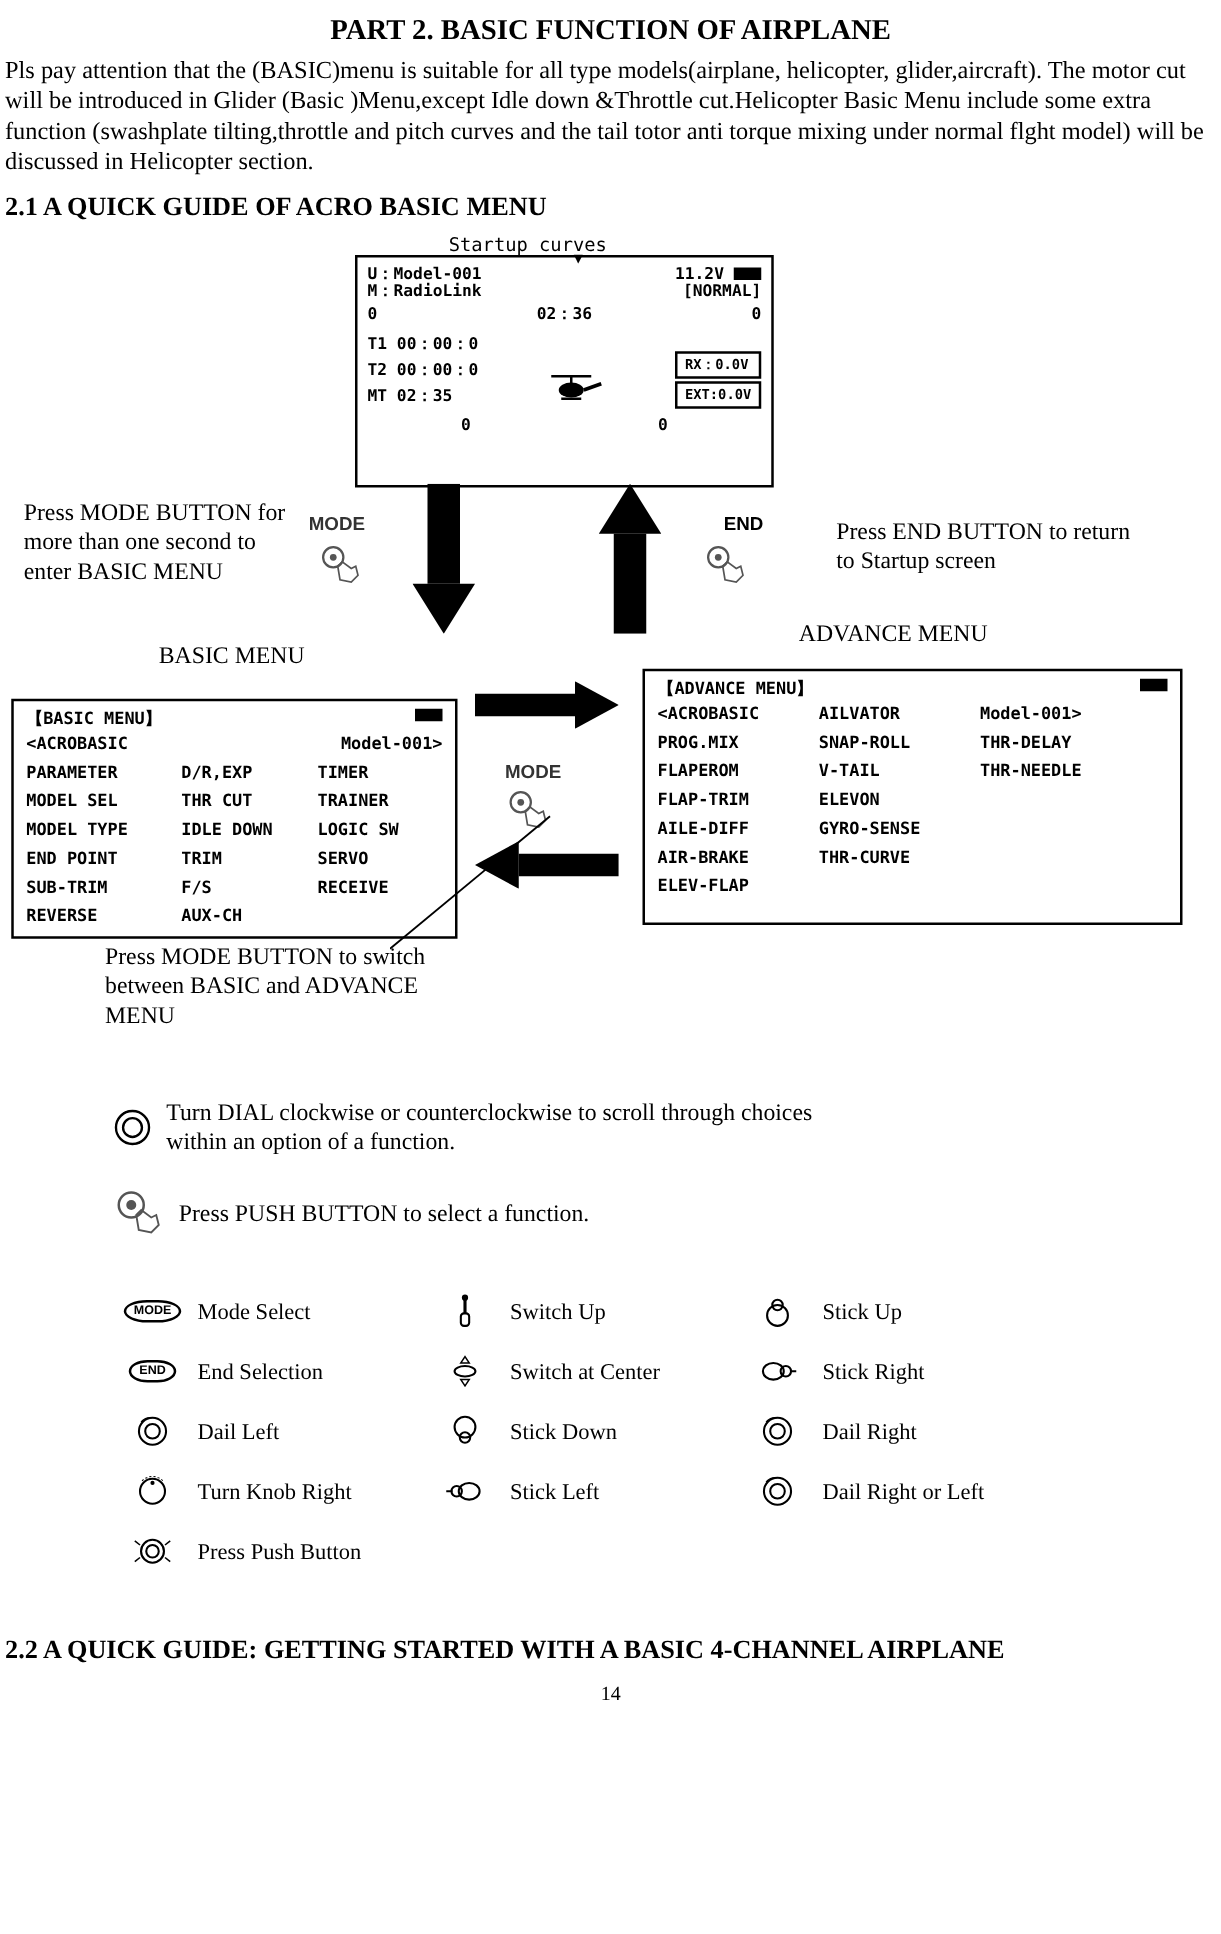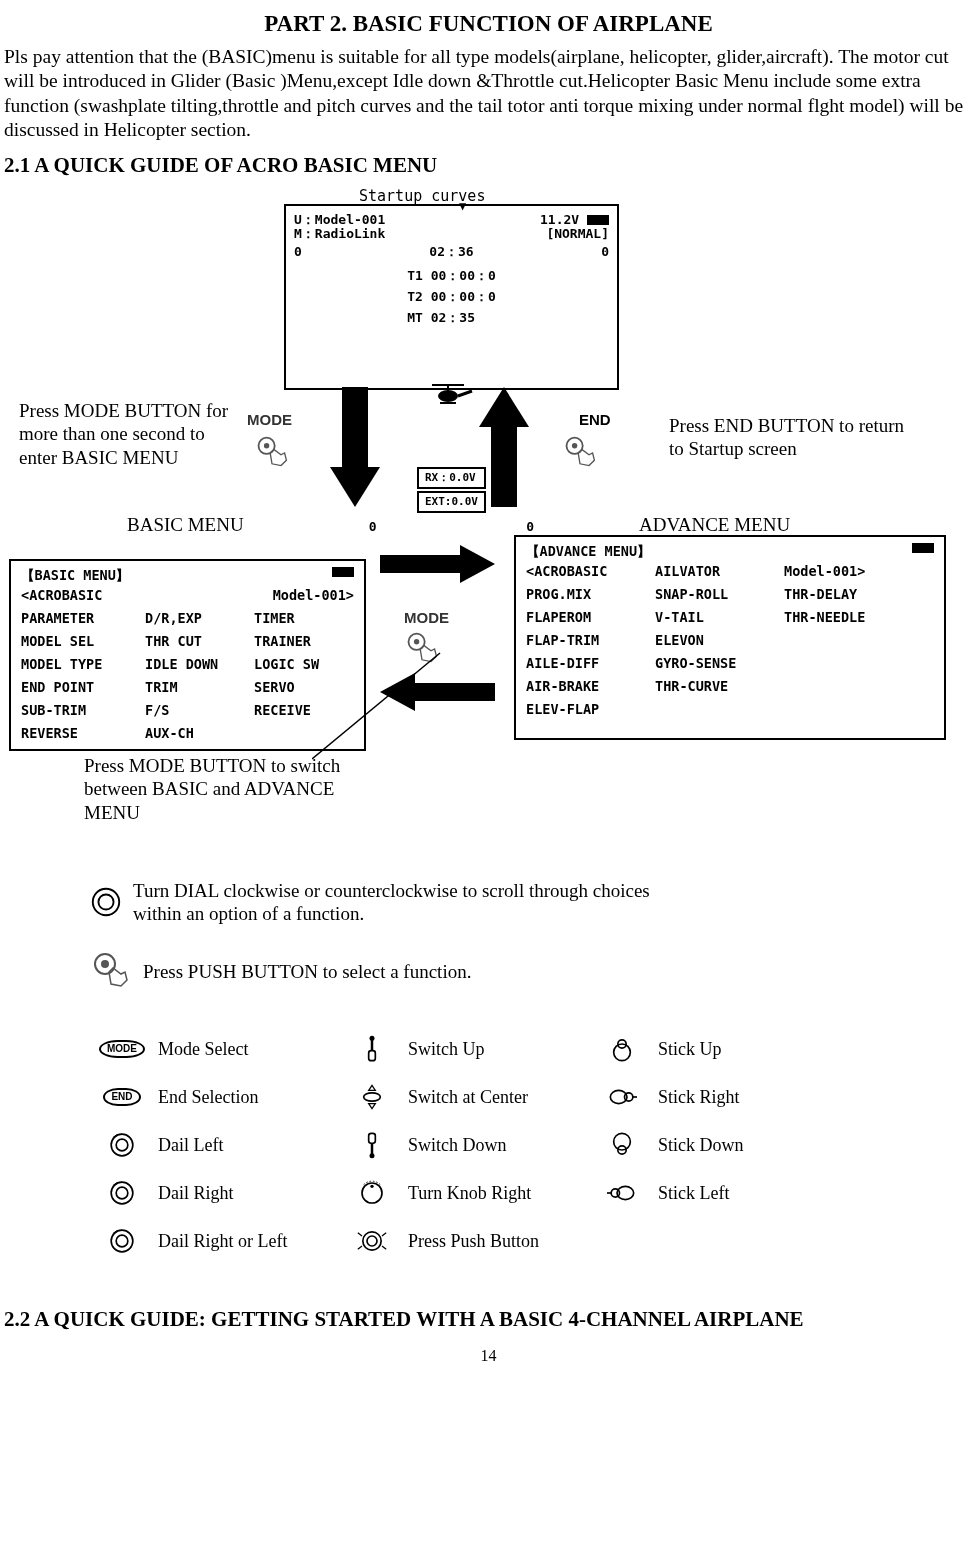--- a/index.html
+++ b/index.html
@@ -55,21 +55,21 @@
     font-weight: bold;
   }
   .ss-row1 { display:flex; justify-content:space-between; }
   .ss-ant { text-align:center; margin-top:-13px; font-size:12px; }
   .ss-row2 { display:flex; justify-content:space-between; margin-top:-2px;}
   .ss-row3 { display:flex; justify-content:space-between; margin-top:2px; align-items:center;}
   .ss-left-col { margin-top:6px; line-height:1.6;}
   .ss-right-boxes { margin-top:8px; }
   .ss-rx-box { border:2px solid #000; padding:2px 6px; font-size:11px; margin-bottom:2px;}
   .ss-bottom { display:flex; justify-content:space-around; margin-top:4px;}
-  .ss-body { display:flex; gap:48px; justify-content:space-between; align-items:center;flex-direction:column;}
+  .ss-body { display:flex; gap:48px; justify-content:space-between; align-items:flex-end;}
   .heli-icon { font-size:22px; margin-top:4px; }
 
   .caption-left {
     position: absolute;
     left: 15px;
     top: 190px;
     width: 210px;
     font-size: 19px;
   }
   .caption-right {
@@ -113,21 +113,21 @@
     top: 178px;
     width: 50px;
     height: 120px;
   }
 
   .menu-heading {
     position:absolute;
     font-size:19px;
   }
   .basic-menu-heading { left: 123px; top: 304px; }
-  .advance-menu-heading { left: 635px; top: 304px; }
+  .advance-menu-heading { left: 635px; top: 287px; }
 
   .basic-menu-box {
     left: 5px; top: 326px; width: 333px; height: 176px;
     font-family: monospace; font-size:13.5px; font-weight:bold; padding:6px 10px;margin-top:24px;
   }
   .advance-menu-box {
     left: 510px; top: 326px; width: 408px; height: 189px;
     font-family: monospace; font-size:13.5px; font-weight:bold; padding:6px 10px;
   }
   .menu-title-row { display:flex; justify-content:space-between; margin-bottom:4px;}
@@ -436,30 +436,20 @@
           <circle cx="18" cy="18" r="13" fill="none" stroke="#000" stroke-width="2"></circle>
           <circle cx="18" cy="18" r="7" fill="none" stroke="#000" stroke-width="2"></circle>
           <path d="M7 9 A13 13 0 0 1 18 5" fill="none" stroke="#000" stroke-width="1.2"></path>
         </svg>
       </span>
       <span>Dail Left</span>
     </div>
     <div class="legend-item">
       <span class="legend-icon">
         <svg viewBox="0 0 36 36">
-          <rect x="14" y="4" width="8" height="12" rx="3" fill="none" stroke="#000" stroke-width="2"></rect>
-          <line x1="18" y1="16" x2="18" y2="30" stroke="#000" stroke-width="3"></line>
-          <circle cx="18" cy="31" r="3" fill="#000"></circle>
-        </svg>
-      </span>
-      <span>Switch Down</span>
-    </div>
-    <div class="legend-item">
-      <span class="legend-icon">
-        <svg viewBox="0 0 36 36">
           <circle cx="18" cy="14" r="10" fill="none" stroke="#000" stroke-width="2"></circle>
           <circle cx="18" cy="24" r="5" fill="none" stroke="#000" stroke-width="2"></circle>
         </svg>
       </span>
       <span>Stick Down</span>
     </div>
     <div class="legend-item">
       <span class="legend-icon">
         <svg viewBox="0 0 36 36">
           <circle cx="18" cy="18" r="13" fill="none" stroke="#000" stroke-width="2"></circle>

